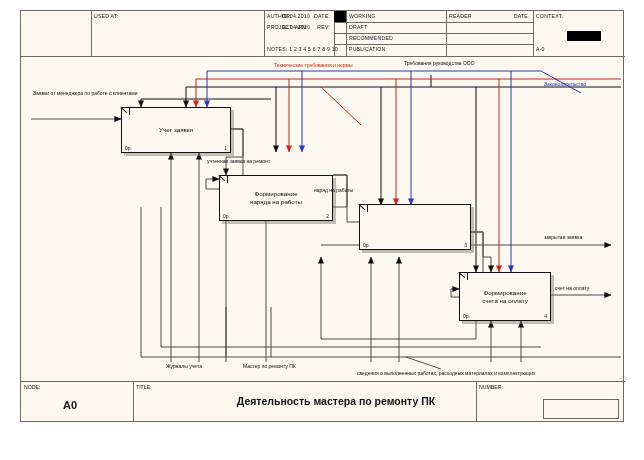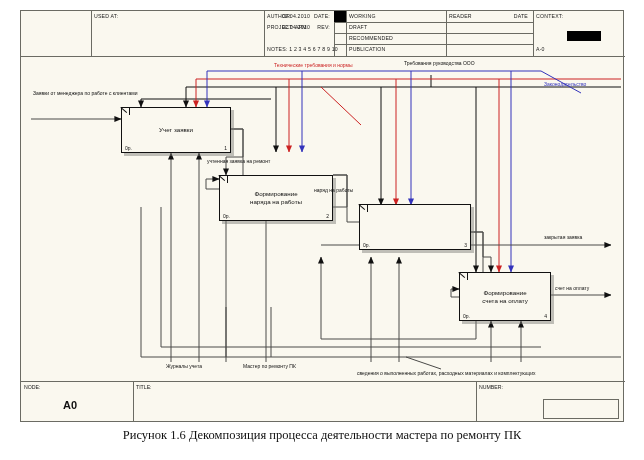--- a/index.html
+++ b/index.html
@@ -265,22 +265,22 @@
       <span class="altxt" style="left:336px;top:313px;">сведения о выполненных работах, расходных материалах и комплектующих</span>
 
     </div>
 
     <div class="ftr">
       <div class="fvline" style="left:112px"></div>
       <div class="fvline" style="left:455px"></div>
       <span class="ftag" style="left:3px;top:2px;">NODE:</span>
       <span class="fnode">A0</span>
       <span class="ftag" style="left:115px;top:2px;">TITLE:</span>
+      <span class="ftitle">Деятельность  мастера по ремонту ПК</span>
       <span class="ftag" style="left:458px;top:2px;">NUMBER:</span>
       <div class="fnumbox"></div>
     </div>
 
 
   </div>
 
-  <div class="caption">Рисунок 1.6 Декомпозиция процесса деятельности мастера по ремонту ПК</div>
 
 </div>
 
 </body></html>

